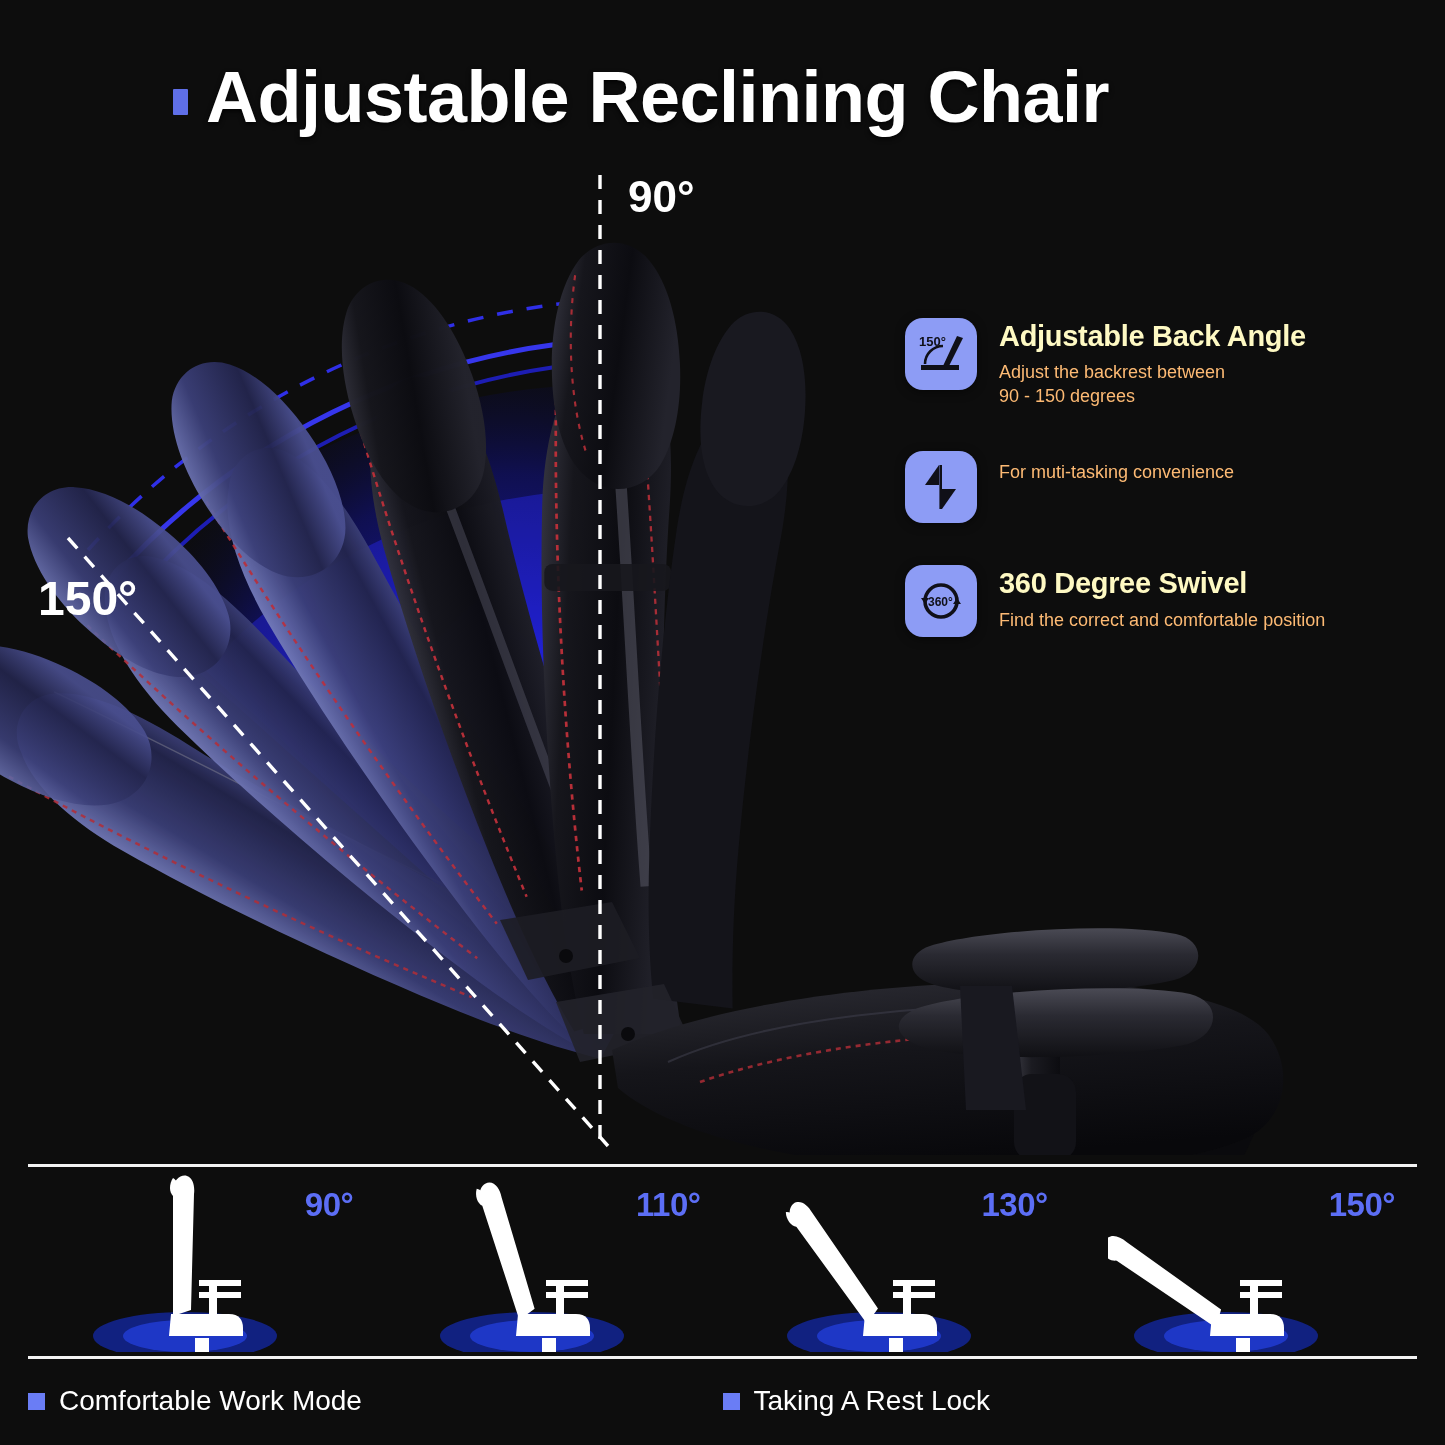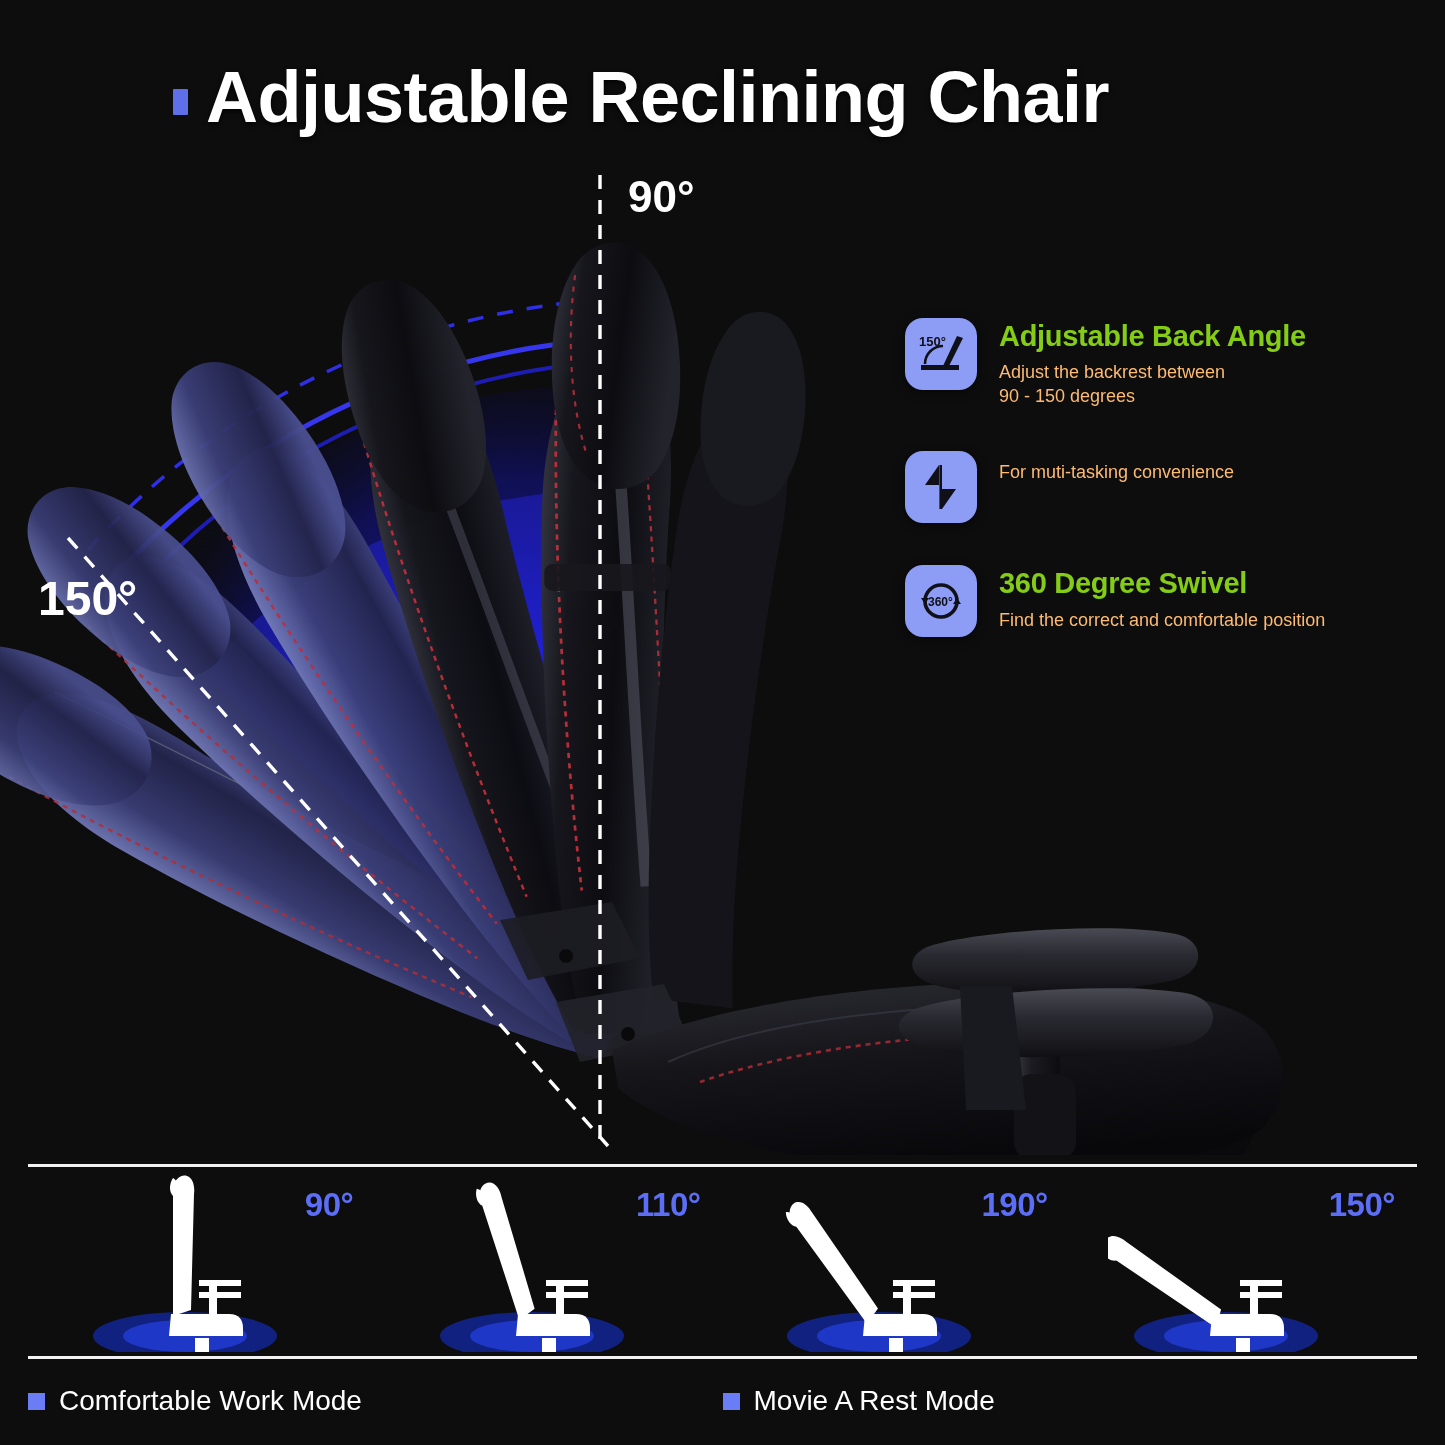--- a/index.html
+++ b/index.html
@@ -17,21 +17,21 @@
   
   .illus{position:absolute;left:0;top:150px;width:1445px;height:1005px;overflow:hidden;}
   .illus svg{position:absolute;left:0;top:0;}
 
   
   .features{position:absolute;left:905px;top:318px;width:540px;}
   .feature{position:relative;display:flex;align-items:flex-start;gap:22px;margin-bottom:42px;}
   .feat-icon{width:72px;height:72px;border-radius:18px;background:#8d9cf5;flex:0 0 auto;
     display:flex;align-items:center;justify-content:center;box-shadow:0 2px 10px rgba(0,0,0,.5);}
   .feat-body{padding-top:2px;}
-  .feat-title{font-size:29px;font-weight:bold;color:#84cc16;line-height:1.15;
+  .feat-title{font-size:29px;font-weight:bold;color:#fef9c3;line-height:1.15;
     letter-spacing:-0.3px;white-space:nowrap;}
   .feat-desc{margin-top:8px;font-size:18px;color:#fdba74;line-height:1.33;font-weight:400;}
   .feat-desc span{display:block;white-space:nowrap;}
 
   
   .rule{position:absolute;left:28px;width:1389px;height:3px;background:#f2f2f2;}
   .rule-top{top:1164px;}
   .rule-bot{top:1356px;}
 
   .modes{position:absolute;left:28px;top:1170px;width:1389px;height:182px;display:flex;}
@@ -367,21 +367,21 @@
             <path d="M 14,30 L 20,30 L 20,46 L 14,46 Z"></path>
             <path d="M 17,44 L -42,62 L -38,68 L 17,52 Z"></path>
             <path d="M 17,44 L 76,62 L 72,68 L 17,52 Z"></path>
             <path d="M 17,44 L 10,70 L 24,70 Z"></path>
             <circle cx="-40" cy="66" r="7"></circle>
               <circle cx="74" cy="66" r="7"></circle>
               <circle cx="17" cy="72" r="7"></circle>
           </g>
         </svg>
       </div>
-      <div class="mode-angle">190°</div>
+      <div class="mode-angle">130°</div>
     </div>
 
     <div class="mode-cell">
       <div class="mode-figure">
         <svg width="270" height="182" viewBox="0 0 270 182">
           <ellipse cx="118" cy="166" rx="92" ry="24" fill="#1533e0" opacity="0.55"></ellipse>
           <ellipse cx="118" cy="166" rx="62" ry="16" fill="#2a4bff" opacity="0.55"></ellipse>
           <g fill="#ffffff" transform="translate(118,150)">
             <g transform="rotate(-56)">
               <path d="M -12,-4 L -12,-130 C -12,-140 -4,-146 2,-144 C 8,-142 10,-134 9,-126
@@ -409,17 +409,17 @@
 
   <div class="rule rule-bot"></div>
 
   <div class="legend">
     <div class="legend-cell">
       <div class="legend-bullet"></div>
       <div class="legend-label">Comfortable Work Mode</div>
     </div>
     <div class="legend-cell">
       <div class="legend-bullet"></div>
-      <div class="legend-label">Movie A Rest Mode</div>
+      <div class="legend-label">Taking A Rest Lock</div>
     </div>
   </div>
 
 </div>
 
 </body></html>

